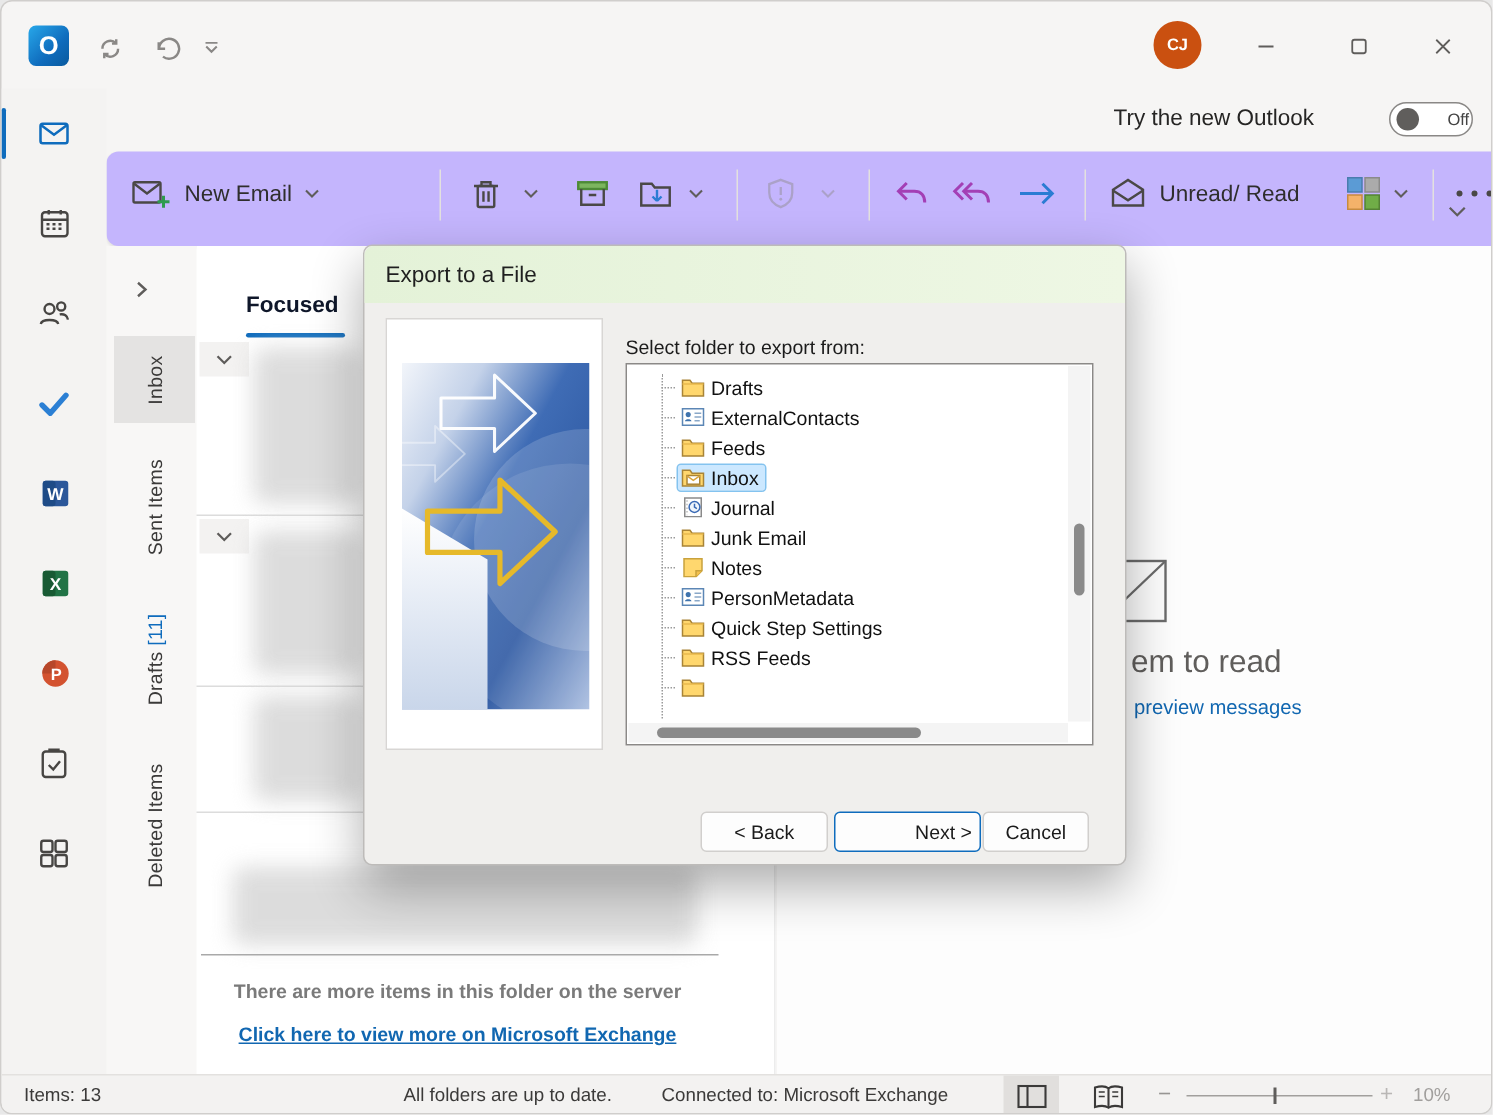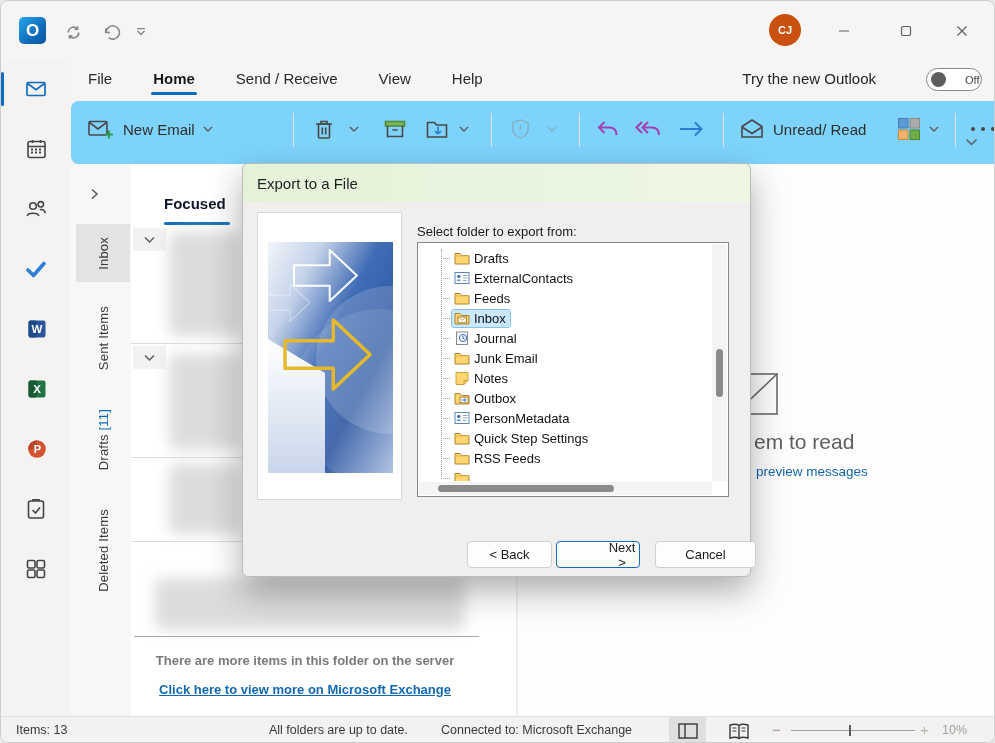--- a/index.html
+++ b/index.html
@@ -28,21 +28,21 @@
   .menu-item { font-size:15px; color:#2b2a29; padding:7px 2px 10px; position:relative; cursor:default; }
   .menu-item.active { font-weight:bold; color:#1d1c1b; }
   .menu-item.active::after { content:""; position:absolute; left:0; right:0; bottom:2px; height:3px; border-radius:2px; background:#0f6cbd; }
   #try-new { position:absolute; right:120px; top:7px; font-size:15px; color:#262524; }
   #new-toggle { position:absolute; right:14px; top:5px; width:56px; height:23px; border:1px solid #8a8886; border-radius:12px;
       background:#fff; display:flex; align-items:center; }
   #toggle-knob { width:15px; height:15px; border-radius:50%; background:#605e5c; margin-left:4px; }
   #toggle-text { font-size:11px; color:#444; margin-left:19px; }
 
   
-  #ribbon { position:absolute; left:70px; top:100px; width:925px; height:63px; background:#7dd3fc;
+  #ribbon { position:absolute; left:70px; top:100px; width:925px; height:63px; background:#c4b5fd;
       border-radius:8px 0 0 8px; box-shadow:0 1px 2px rgba(0,0,0,0.08); }
   .rb { position:absolute; top:0; height:56px; display:flex; align-items:center; gap:8px; }
   .rb-label { font-size:15px; color:#2f2e2d; white-space:nowrap; }
   .rb-divider { position:absolute; top:12px; width:1px; height:34px; background:#e3e1df; }
   .dim { opacity:0.45; }
   #ribbon-collapse { position:absolute; right:18px; top:32px; color:#5f5d5b; }
 
   
   #rail { position:absolute; left:0; top:58px; width:70px; height:657px; background:#f4f3f2; }
   .rail-item { position:relative; width:70px; height:60px; display:flex; align-items:center; justify-content:center; }
@@ -107,22 +107,22 @@
   .tsel { display:inline-flex; align-items:center; gap:4px; padding:1px 4px 1px 2px; border-radius:2px; }
   .tree-row.selected .tsel { background:#cce8ff; outline:1px solid #84c3ef; }
   .ticon { display:flex; flex:none; }
   .vscroll { position:absolute; right:1px; top:1px; width:15px; bottom:15px; background:#f4f4f4; }
   .vthumb { position:absolute; left:4px; top:105px; width:7px; height:48px; background:#8a8a8a; border-radius:4px; }
   .hscroll { position:absolute; left:1px; bottom:1px; right:16px; height:13px; background:#f4f4f4; }
   .hthumb { position:absolute; left:19px; top:3px; width:176px; height:7px; background:#8a8a8a; border-radius:4px; }
   .dlg-btn { position:absolute; top:377px; height:27px; background:#fdfdfd; border:1px solid #d1cfcd; border-radius:4px;
       font-size:13px; color:#1b1b1b; font-family:inherit; text-align:center; display:flex; align-items:center; justify-content:center; }
   #btn-back { left:224px; width:85px; }
-  #btn-next { left:313px; width:84px; border:1px solid #0f6cbd;padding-left:48px; }
-  #btn-cancel { left:412px; width:101px; }
+  #btn-next { left:313px; width:98px; border:1px solid #0f6cbd;padding-left:48px; }
+  #btn-cancel { left:412px; width:71px; }
 </style>
 </head>
 <body>
 
 <div id="window">
 
   <div id="titlebar">
     <div id="outlook-logo">O</div>
     <div class="qat-btn" style="left:60px">
       <svg width="19" height="19" viewBox="0 0 20 20" fill="none" stroke="#8a8886" stroke-width="1.7">
@@ -153,27 +153,20 @@
         </svg>
     </div>
     <div class="win-ctl" style="left:942px">
       <svg width="12" height="12" viewBox="0 0 12 12">
           <path d="M1.5 1.5l9 9M10.5 1.5l-9 9" stroke="#5f5d5b" stroke-width="1.2"></path>
         </svg>
     </div>
   </div>
 
   <div id="menubar">
-    <div id="menu-items">
-        <div class="menu-item">File</div>
-        <div class="menu-item active">Home</div>
-        <div class="menu-item">Send / Receive</div>
-        <div class="menu-item">View</div>
-        <div class="menu-item">Help</div>
-      </div>
     <div id="try-new">Try the new Outlook</div>
     <div id="new-toggle">
       <div id="toggle-knob"></div>
       <div id="toggle-text">Off</div>
     </div>
   </div>
 
   <div id="ribbon">
     <div class="rb" style="left:16px">
       <svg width="28" height="24" viewBox="0 0 28 24" fill="none" stroke="#4a4846" stroke-width="1.6">
@@ -569,33 +562,20 @@
                   </svg>
                 </span>
                 <span class="tlabel">Notes</span>
               </span>
             </div>
             <div class="tree-row">
               <span class="stub"></span>
               <span class="tsel">
                 <span class="ticon">
                   <svg width="16" height="14" viewBox="0 0 16 14">
-                    <path d="M1 2.5h5l1.4 2H15V13H1z" fill="#ffd76e" stroke="#a98436"></path>
-                    <rect x="6" y="6.2" width="8" height="5.5" fill="#fff" stroke="#a98436"></rect>
-                    <path d="M7.5 9h4.5m0 0L10.4 7.4M12 9l-1.6 1.6" stroke="#2b6cb8" fill="none"></path>
-                  </svg>
-                </span>
-                <span class="tlabel">Outbox</span>
-              </span>
-            </div>
-            <div class="tree-row">
-              <span class="stub"></span>
-              <span class="tsel">
-                <span class="ticon">
-                  <svg width="16" height="14" viewBox="0 0 16 14">
                     <rect x="1" y="1.5" width="14" height="11" fill="#fff" stroke="#5b86b5"></rect>
                     <circle cx="4.8" cy="5.4" r="1.7" fill="#3f73ad"></circle>
                     <path d="M2.6 9.8c.4-1.7 4-1.7 4.4 0z" fill="#3f73ad"></path>
                     <path d="M9 4.5h4.5M9 7h4.5M9 9.5h3.5" stroke="#8aa8c8"></path>
                   </svg>
                 </span>
                 <span class="tlabel">PersonMetadata</span>
               </span>
             </div>
             <div class="tree-row">

